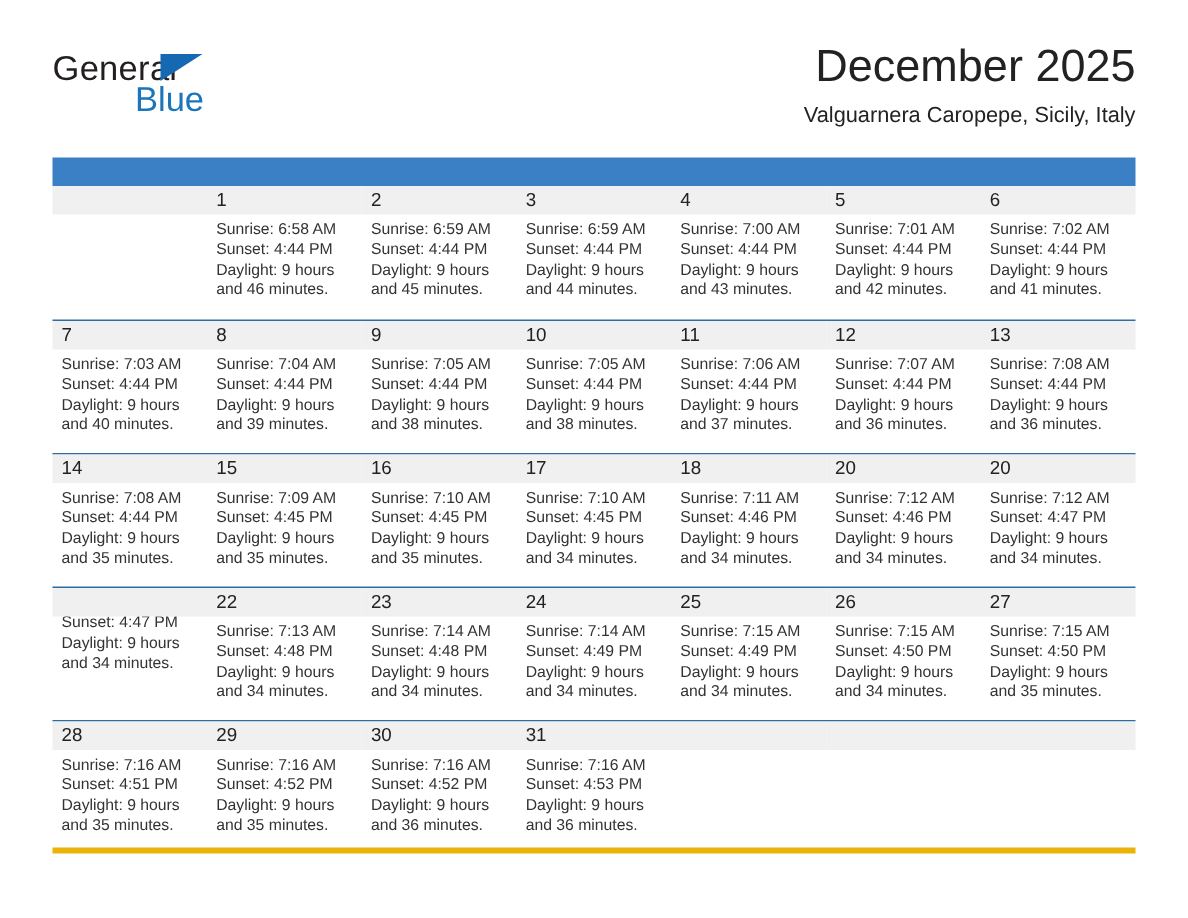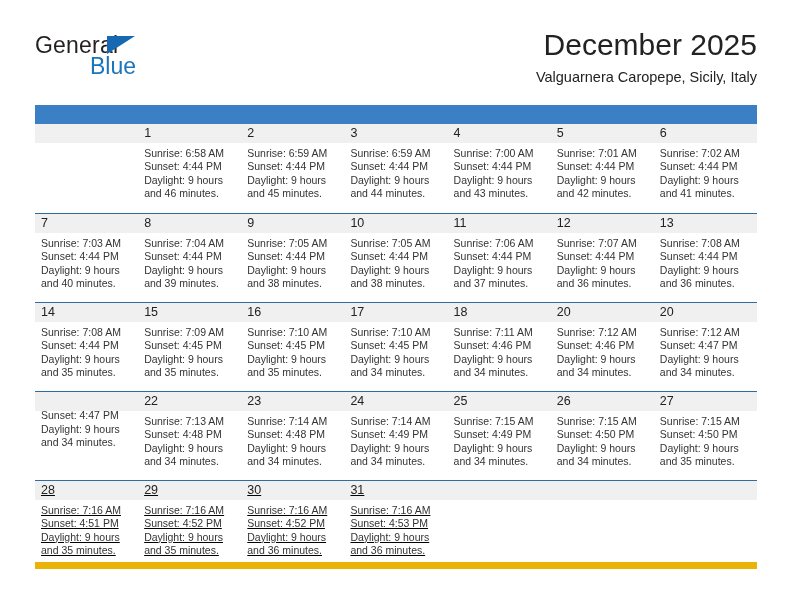--- a/index.html
+++ b/index.html
@@ -107,22 +107,21 @@
   .week {
     display: flex;
     border-top: 1px solid #2e6da4;
     height: 89px;
     box-sizing: border-box;
   }
   .week:first-of-type {
     border-top: none;
   }
   .week.last {
-    border-bottom: 7px solid #eab308;
-    text-decoration: underline;
+    border-bottom: 4px solid #eab308;
   }
   .daycell {
     flex: 1 1 0;
     box-sizing: border-box;
     position: relative;
     min-width: 0;
   }
   .daynum-band {
     position: absolute;
     left: 0;

